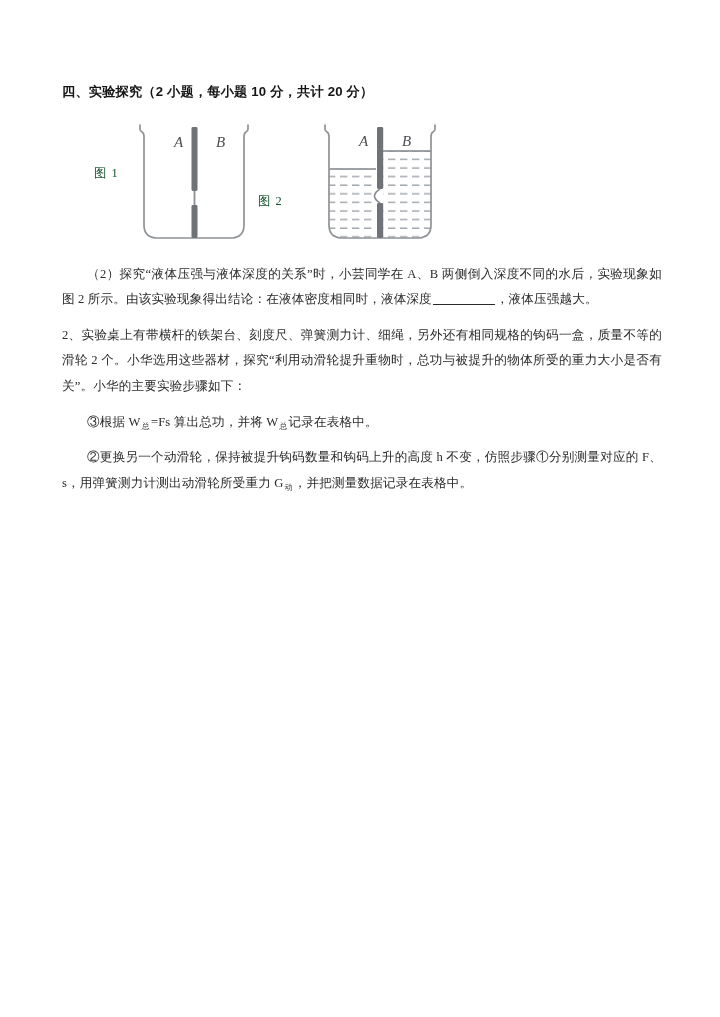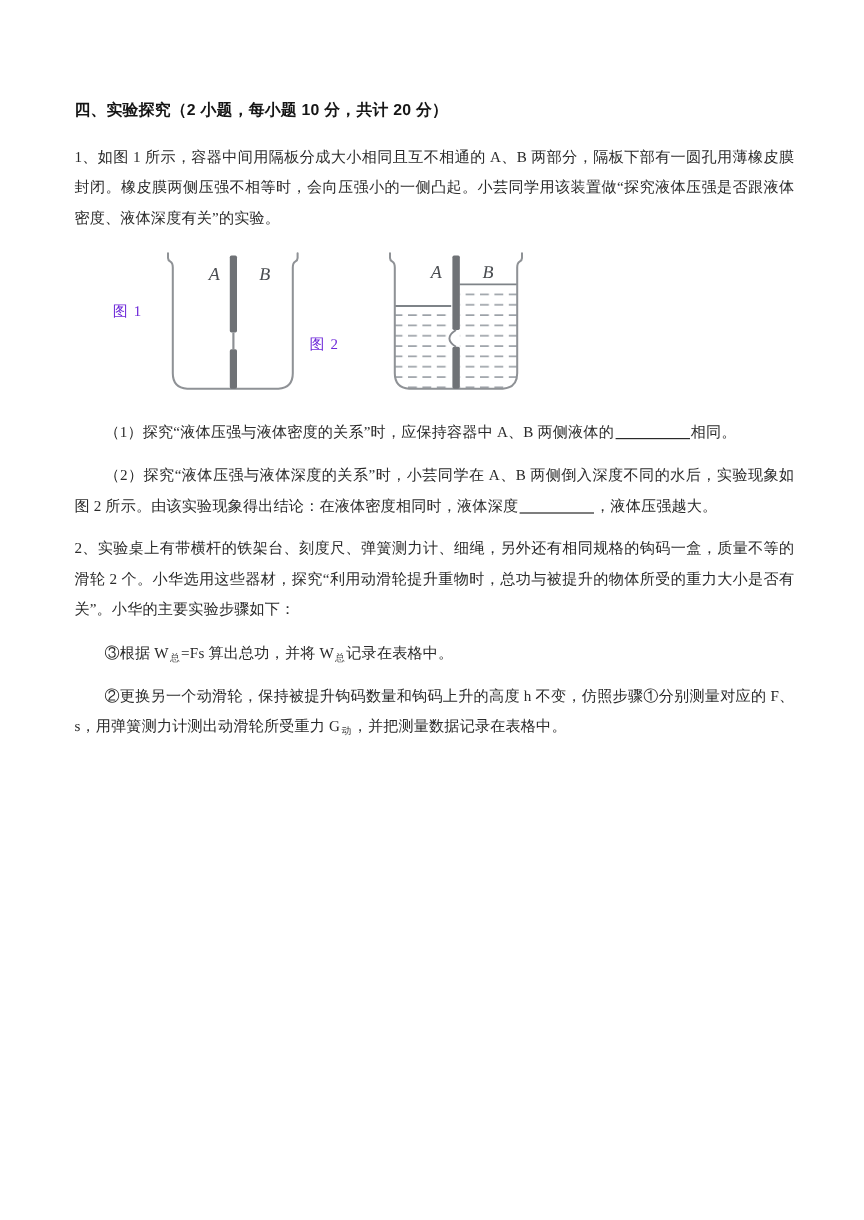--- a/index.html
+++ b/index.html
@@ -66,21 +66,21 @@
 
   
   .figure-block {
     position: relative;
     height: 135px;
     margin: 2px 0 8px 0;
   }
   .fig-label {
     position: absolute;
     font-size: 12.4px;
-    color: #6d28d9;
+    color: #14532d;
     letter-spacing: 1px;
   }
   .fig1-label { left: 32px; top: 46px; }
   .fig2-label { left: 196px; top: 64px; margin-top: 10px; }
 
   .vessel {
     position: absolute;
     top: 2px;
   }
   .vessel-1 { left: 70px; }
@@ -93,21 +93,20 @@
   }
 </style>
 </head>
 <body>
 
 <div class="page">
   <div class="content">
 
     <h1 class="section-title">四、实验探究（2 小题，每小题 10 分，共计 20 分）</h1>
 
-    <p class="para">1、如图 1 所示，容器中间用隔板分成大小相同且互不相通的 A、B 两部分，隔板下部有一圆孔用薄橡皮膜封闭。橡皮膜两侧压强不相等时，会向压强小的一侧凸起。小芸同学用该装置做“探究液体压强是否跟液体密度、液体深度有关”的实验。</p>
 
     <div class="figure-block">
 
       <span class="fig-label fig1-label">图 1</span>
 
       <span class="fig-label fig2-label">图 2</span>
 
       <div class="vessel vessel-1">
         <svg width="124" height="126" viewBox="0 0 124 126">
 
@@ -159,23 +158,20 @@
           <rect x="61" y="6" width="6.2" height="62" rx="1.4" fill="#6f7276"></rect>
 
           <rect x="61" y="82" width="6.2" height="35" rx="1.4" fill="#6f7276"></rect>
 
           <path d="M64 68 Q53 75 64 82" fill="none" stroke="#86898e" stroke-width="1.6"></path>
         </svg>
       </div>
 
     </div>
 
-    <p class="para indent">
-      <span>（1）探究“液体压强与液体密度的关系”时，应保持容器中 A、B 两侧液体的</span><span class="blank"></span><span>相同。</span>
-    </p>
 
     <p class="para indent">
       <span>（2）探究“液体压强与液体深度的关系”时，小芸同学在 A、B 两侧倒入深度不同的水后，实验现象如图 2 所示。由该实验现象得出结论：在液体密度相同时，液体深度</span><span class="blank"></span><span>，液体压强越大。</span>
     </p>
 
 
     <p class="para">2、实验桌上有带横杆的铁架台、刻度尺、弹簧测力计、细绳，另外还有相同规格的钩码一盒，质量不等的滑轮 2 个。小华选用这些器材，探究“利用动滑轮提升重物时，总功与被提升的物体所受的重力大小是否有关”。小华的主要实验步骤如下：</p>
 
 
     <p class="para indent">

